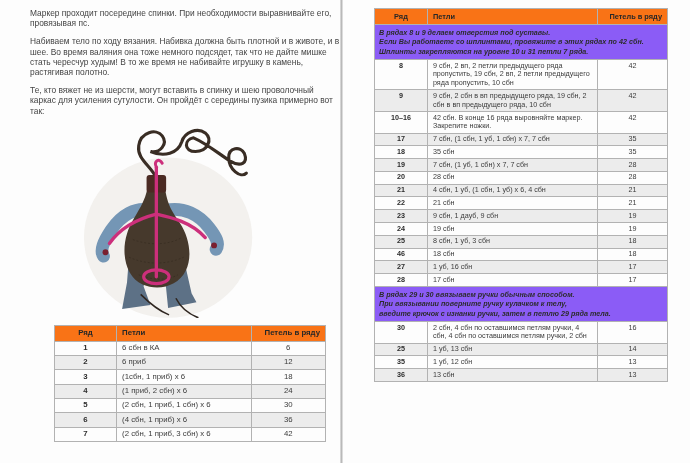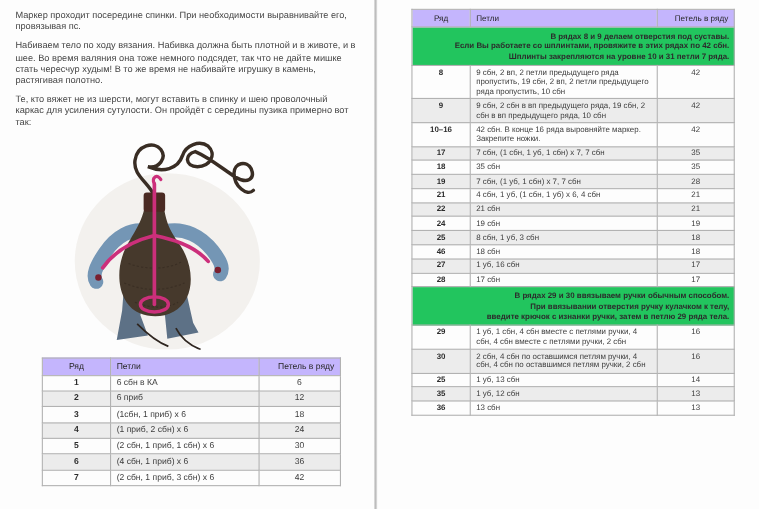--- a/index.html
+++ b/index.html
@@ -1,31 +1,31 @@
 <!DOCTYPE html>
 <html><head>
 <meta charset="utf-8">
 <style>
   html,body{margin:0;padding:0;background:#ffffff;}
   .spread{position:relative;width:690px;height:463px;background:#fdfdfd;overflow:hidden;
           font-family:"Liberation Sans", sans-serif;color:#3d3d3d;}
-  .page-left{position:absolute;left:0;top:0;width:340px;height:463px;padding:8px 16px 0 14px;box-sizing:border-box;}
+  .page-left{position:absolute;left:16px;top:0;width:340px;height:463px;padding:8px 16px 0 14px;box-sizing:border-box;}
   .page-divider{position:absolute;left:340px;top:0;width:3px;height:463px;
                 background:linear-gradient(to right,#e4e4e4,#b9b9b9,#ececec);}
   .page-right{position:absolute;left:343px;top:0;width:347px;height:463px;box-sizing:border-box;}
 
   .para{font-size:8.4px;line-height:10.2px;margin:0 0 8px 0;color:#444;}
 
   .photo{display:block;margin:-2px 0 0 52px;}
 
   .caption{font-size:8.4px;line-height:10.2px;margin:2px 0 0 0;color:#444;}
 
   table{border-collapse:collapse;}
   th,td{border:1px solid #b2b2b2;}
-  th{background:#c4b5fd;color:#272727;font-weight:normal;}
+  th{background:#f97316;color:#272727;font-weight:bold;}
 
   
   .left-table{width:272px;margin:7px 0 0 24px;font-size:7.8px;line-height:1.15;table-layout:fixed;}
   .left-table th{padding:3px 5px;font-size:7.8px;}
   .left-table td{padding:2.2px 5px;color:#3c3c3c;}
   .left-table .col-row{width:60px;}
   .left-table .col-stitches{width:130px;}
   .left-table .col-count{width:72px;}
   .left-table th.h-row{text-align:center;}
   .left-table th.h-stitches{text-align:left;}
@@ -40,22 +40,22 @@
   .right-table td{padding:1.5px 5px;vertical-align:top;color:#3c3c3c;}
   .right-table .col-row{width:52px;}
   .right-table .col-stitches{width:167px;}
   .right-table .col-count{width:69px;}
   .right-table th.h-row{text-align:center;}
   .right-table th.h-stitches{text-align:left;}
   .right-table th.h-count{text-align:right;}
   .right-table td.c-row{text-align:center;font-weight:bold;color:#2c2c2c;}
   .right-table td.c-count{text-align:center;}
   .right-table tbody.striped tr:nth-child(even) td{background:#ececec;}
-  .right-table td.note-cell{background:#22c55e;font-weight:bold;text-align:right;color:#2c2c2c;
-                            padding:3px 4px;line-height:1.3;}
+  .right-table td.note-cell{background:#8b5cf6;font-weight:bold;text-align:left;color:#2c2c2c;
+                            padding:3px 4px;line-height:1.3;font-style:italic;}
 </style>
 </head>
 <body>
 
 <div class="spread">
 
   <div class="page-left">
     <p class="para">Маркер проходит посередине спинки. При необходимости выравнивайте его, провязывая пс.</p>
     <p class="para">Набиваем тело по ходу вязания. Набивка должна быть плотной и в животе, и в шее. Во время валяния она тоже немного подсядет, так что не дайте мишке стать чересчур худым! В то же время не набивайте игрушку в камень, растягивая полотно.</p>
     <p class="para">Те, кто вяжет не из шерсти, могут вставить в спинку и шею проволочный каркас для усиления сутулости. Он пройдёт с середины пузика примерно вот так:</p>
@@ -194,30 +194,40 @@
             <td class="c-row">18</td>
             <td>35 сбн</td>
             <td class="c-count">35</td>
           </tr>
         <tr>
             <td class="c-row">19</td>
             <td>7 сбн, (1 уб, 1 сбн) х 7, 7 сбн</td>
             <td class="c-count">28</td>
           </tr>
         <tr>
+            <td class="c-row">20</td>
+            <td>28 сбн</td>
+            <td class="c-count">28</td>
+          </tr>
+        <tr>
             <td class="c-row">21</td>
             <td>4 сбн, 1 уб, (1 сбн, 1 уб) х 6, 4 сбн</td>
             <td class="c-count">21</td>
           </tr>
         <tr>
             <td class="c-row">22</td>
             <td>21 сбн</td>
             <td class="c-count">21</td>
           </tr>
         <tr>
+            <td class="c-row">23</td>
+            <td>9 сбн, 1 дауб, 9 сбн</td>
+            <td class="c-count">19</td>
+          </tr>
+        <tr>
             <td class="c-row">24</td>
             <td>19 сбн</td>
             <td class="c-count">19</td>
           </tr>
         <tr>
             <td class="c-row">25</td>
             <td>8 сбн, 1 уб, 3 сбн</td>
             <td class="c-count">18</td>
           </tr>
         <tr>
@@ -233,31 +243,26 @@
         <tr>
             <td class="c-row">28</td>
             <td>17 сбн</td>
             <td class="c-count">17</td>
           </tr>
       </tbody>
       <tbody>
         <tr>
           <td class="note-cell" colspan="3">
             <div>В рядах 29 и 30 ввязываем ручки обычным способом.</div>
-            <div>При ввязывании отверстия ручку кулачком к телу,</div>
+            <div>При ввязывании поверните ручку кулачком к телу,</div>
             <div>введите крючок с изнанки ручки, затем в петлю 29 ряда тела.</div>
           </td>
         </tr>
       </tbody>
       <tbody class="striped">
-        <tr>
-            <td class="c-row">29</td>
-            <td>1 уб, 1 сбн, 4 сбн вместе с петлями ручки, 4 сбн, 4 сбн вместе с петлями ручки, 2 сбн</td>
-            <td class="c-count">16</td>
-          </tr>
         <tr>
             <td class="c-row">30</td>
             <td>2 сбн, 4 сбн по оставшимся петлям ручки, 4 сбн, 4 сбн по оставшимся петлям ручки, 2 сбн</td>
             <td class="c-count">16</td>
           </tr>
         <tr>
             <td class="c-row">25</td>
             <td>1 уб, 13 сбн</td>
             <td class="c-count">14</td>
           </tr>

